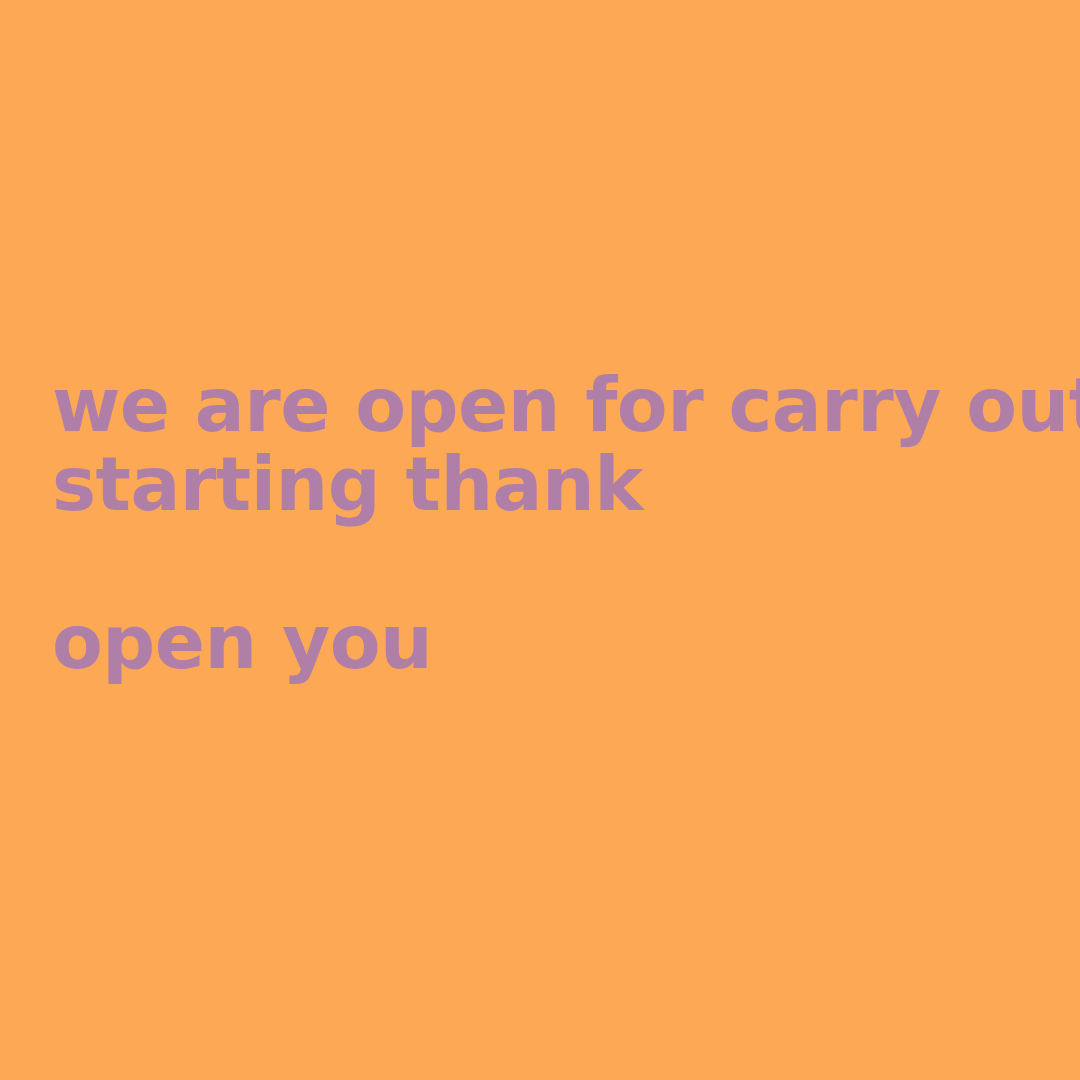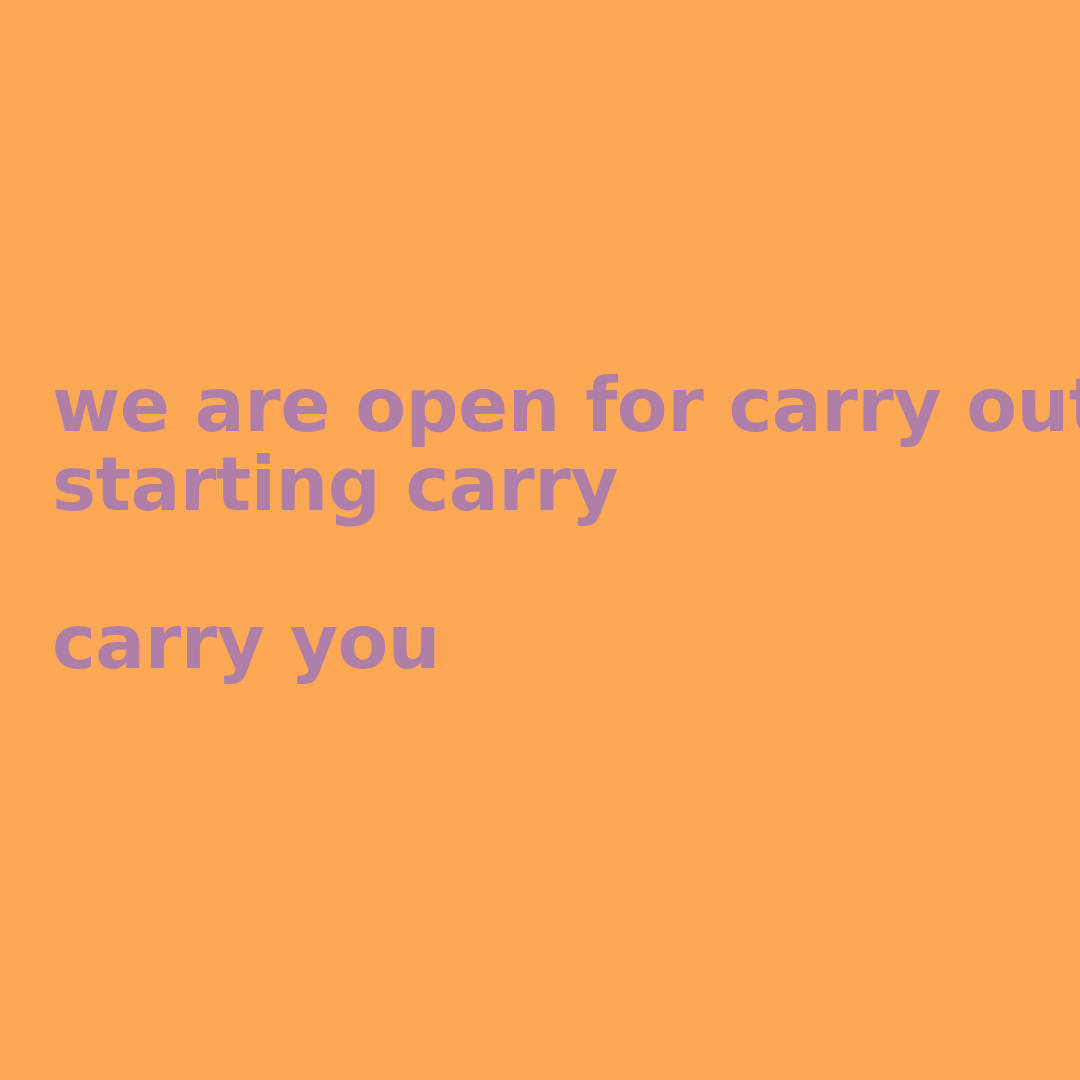--- a/index.html
+++ b/index.html
@@ -56,22 +56,22 @@
 </style>
 </head>
 <body style="background-color: rgb(252, 168, 84); width: 1080px; height: 1080px;">
 
 <div id="announcement-card" style="background-color: rgb(252, 168, 84); color: rgb(176, 127, 168); width: 1080px; height: 1080px;">
 
   <div id="message-block">
 
     <span class="message-line" id="line-headline">we are open for carry out</span>
 
-    <span class="message-line" id="line-start">starting carry</span>
+    <span class="message-line" id="line-start">starting thank</span>
 
 
     <span class="message-line spacer-line" id="line-blank">&nbsp;</span>
 
-    <span class="message-line" id="line-thanks">carry you</span>
+    <span class="message-line" id="line-thanks">open you</span>
 
   </div>
 
 </div>
 
 </body></html>

